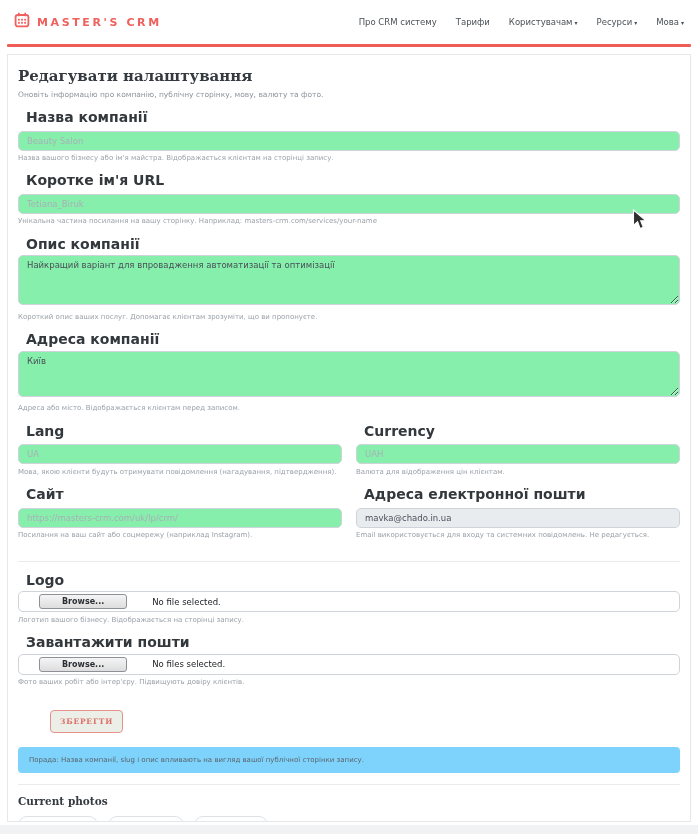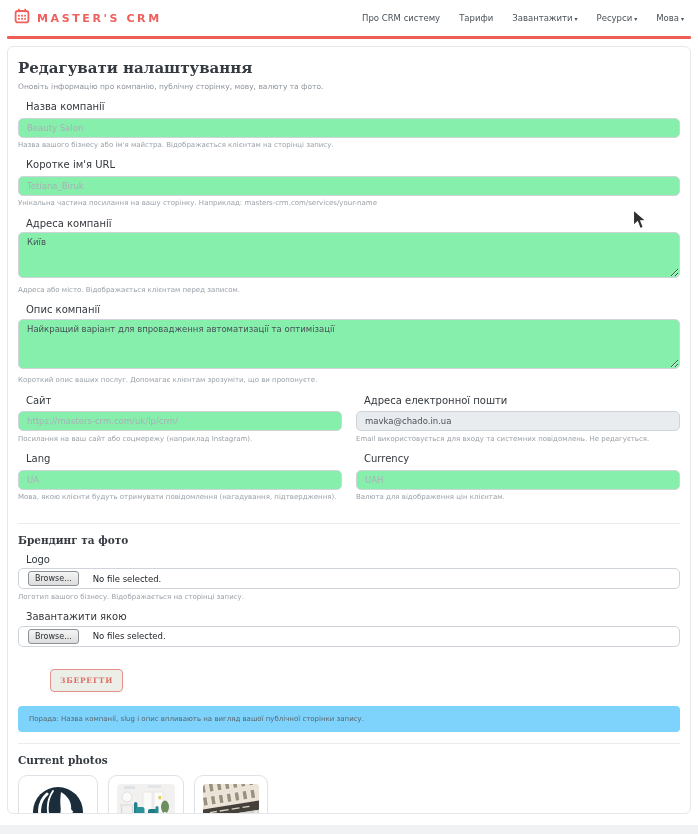--- a/index.html
+++ b/index.html
@@ -2,58 +2,58 @@
 <html><head>
 <meta charset="utf-8">
 <style>
   * { box-sizing: border-box; margin: 0; padding: 0; }
   html,body { width:698px; height:834px; }
   body {
     font-family: "DejaVu Sans", "Liberation Sans", sans-serif;
     background:#ffffff; color:#343a40; position:relative; overflow:hidden;
   }
   
-  .header { height:36px; display:flex; align-items:center; justify-content:space-between; padding:0 14px; background:#fff; }
+  .header { height:44px; display:flex; align-items:center; justify-content:space-between; padding:0 14px; background:#fff; }
   .brand { display:flex; align-items:center; gap:7px; }
   .brand-text { color:#f0605c; font-weight:bold; font-size:11px; letter-spacing:2.6px; }
   .nav { display:flex; align-items:center; gap:19px;padding-left:34px; }
   .nav-item { font-size:8.5px; color:#4a5157; cursor:pointer; display:flex; align-items:center; gap:2px; }
   .caret { font-size:6px; color:#4a5157; }
   .red-rule { height:3px; background:#ef5d57; margin:0 7px; border-radius:1px; }
 
   
   .card-main {
-    margin:7px 7px 0; border:1px solid #e5e8eb; border-radius:6px;
+    margin:7px 7px 0; border:1px solid #e5e8eb; border-radius:0;
     padding:10px 10px 14px; height:768px; overflow:hidden; background:#fff; position:relative;
   }
   .page-title { font-family:"DejaVu Serif","Liberation Serif",serif; font-size:15px; font-weight:bold; color:#343a40; margin:2px 0 5px; }
   .page-sub { font-size:7.5px; color:#8e959c; margin-bottom:10px; }
 
   .group { margin-bottom:9px; }
-  .lbl { display:block; font-size:10px; font-weight:normal; color:#33383d; margin-bottom:3.5px;padding-left:8px; }
+  .lbl { display:block; font-size:14px; font-weight:bold; color:#33383d; margin-bottom:3.5px;padding-left:8px; }
   .inp, .ta {
     width:100%; border:1px solid #ced4da; border-radius:5px; font-size:8.5px;
     padding:4px 8px; color:#495057; background:#86efac; font-family:inherit; outline:none;
   }
   .inp { height:20px; }
   .inp::placeholder, .ta::placeholder { color:#a9b0b7; }
   .inp:disabled { background:#e9ecef; color:#495057; }
   .ta { resize:vertical; }
   .ta-desc { height:50px; }
   .ta-addr { height:46px; }
   .help { font-size:7px; color:#9aa1a8; margin-top:3.5px; line-height:1.35; }
   .row2 { display:grid; grid-template-columns:1fr 1fr; column-gap:14px; }
 
   .hr { border:0; border-top:1px solid #e9ecef; margin:11px 0 10px; }
   .section-h { font-family:"DejaVu Serif","Liberation Serif",serif; font-size:10.5px; font-weight:bold; color:#343a40; margin-bottom:8px; }
 
   .file-box { display:flex; align-items:center; height:21px; border:1px solid #ced4da; border-radius:5px; background:#fff; overflow:hidden; }
   .browse-btn {
-    margin:9px; padding:2px 6px; font-size:8px; color:#2b2f33;
-    background:linear-gradient(#f5f5f5,#dddddd); border:1px solid #8d9196; border-radius:3px; cursor:pointer; white-space:nowrap;
+    margin:20px; padding:2px 22px; font-size:8px; color:#2b2f33;
+    background:linear-gradient(#f5f5f5,#dddddd); border:1px solid #8d9196; border-radius:3px; cursor:pointer; white-space:nowrap;font-weight:bold;
   }
   .file-status { font-size:8.5px; color:#212529; margin-left:5px; }
 
   .save-btn {
     margin-top:13px; display:inline-block; padding:6px 9px; cursor:pointer;
     background:#ebefe7; border:1px solid #e5938a; border-radius:4px;
     color:#dd6f66; font-family:"DejaVu Serif","Liberation Serif",serif;
     font-weight:bold; font-size:7.5px; letter-spacing:0.8px;margin-left:32px;
   }
   .tip-box { margin-top:14px; background:#7dd3fc; border-radius:4px; padding:9px 11px; font-size:7px; color:#5c646b; }
@@ -89,21 +89,21 @@
     <span class="brand-text">MASTER'S CRM</span>
   </div>
   <div class="nav">
     <span class="nav-item">
         <span>Про CRM систему</span>
       </span>
     <span class="nav-item">
         <span>Тарифи</span>
       </span>
     <span class="nav-item">
-        <span>Завантажити</span>
+        <span>Користувачам</span>
         <span class="caret">▾</span>
       </span>
     <span class="nav-item">
         <span>Ресурси</span>
         <span class="caret">▾</span>
       </span>
     <span class="nav-item">
         <span>Мова</span>
         <span class="caret">▾</span>
       </span>
@@ -121,75 +121,75 @@
     <div class="help">Назва вашого бізнесу або ім'я майстра. Відображається клієнтам на сторінці запису.</div>
   </div>
 
   <div class="group">
     <label class="lbl">Коротке ім'я URL</label>
     <input class="inp" type="text" placeholder="Tetiana_Biruk" style="">
     <div class="help">Унікальна частина посилання на вашу сторінку. Наприклад: masters-crm.com/services/your-name</div>
   </div>
 
   <div class="group">
+    <label class="lbl">Опис компанії</label>
+    <textarea class="ta ta-desc" style="">Найкращий варіант для впровадження автоматизації та оптимізації</textarea>
+    <div class="help">Короткий опис ваших послуг. Допомагає клієнтам зрозуміти, що ви пропонуєте.</div>
+  </div>
+
+  <div class="group">
     <label class="lbl">Адреса компанії</label>
     <textarea class="ta ta-addr" style="">Київ</textarea>
     <div class="help">Адреса або місто. Відображається клієнтам перед записом.</div>
   </div>
 
-  <div class="group">
-    <label class="lbl">Опис компанії</label>
-    <textarea class="ta ta-desc" style="">Найкращий варіант для впровадження автоматизації та оптимізації</textarea>
-    <div class="help">Короткий опис ваших послуг. Допомагає клієнтам зрозуміти, що ви пропонуєте.</div>
+  <div class="row2">
+    <div class="group">
+      <label class="lbl">Lang</label>
+      <input class="inp" type="text" placeholder="UA" style="">
+      <div class="help">Мова, якою клієнти будуть отримувати повідомлення (нагадування, підтвердження).</div>
+    </div>
+    <div class="group">
+      <label class="lbl">Currency</label>
+      <input class="inp" type="text" placeholder="UAH" style="">
+      <div class="help">Валюта для відображення цін клієнтам.</div>
+    </div>
   </div>
 
   <div class="row2">
     <div class="group">
       <label class="lbl">Сайт</label>
       <input class="inp" type="text" placeholder="https://masters-crm.com/uk/lp/crm/" style="">
       <div class="help">Посилання на ваш сайт або соцмережу (наприклад Instagram).</div>
     </div>
     <div class="group">
       <label class="lbl">Адреса електронної пошти</label>
       <input class="inp" type="text" disabled="" value="mavka@chado.in.ua" style="">
       <div class="help">Email використовується для входу та системних повідомлень. Не редагується.</div>
     </div>
   </div>
 
-  <div class="row2">
-    <div class="group">
-      <label class="lbl">Lang</label>
-      <input class="inp" type="text" placeholder="UA" style="">
-      <div class="help">Мова, якою клієнти будуть отримувати повідомлення (нагадування, підтвердження).</div>
-    </div>
-    <div class="group">
-      <label class="lbl">Currency</label>
-      <input class="inp" type="text" placeholder="UAH" style="">
-      <div class="help">Валюта для відображення цін клієнтам.</div>
-    </div>
-  </div>
-
   <hr class="hr">
-  <div class="section-h">Брендинг та фото</div>
 
   <div class="group">
     <label class="lbl">Logo</label>
     <div class="file-box">
       <span class="browse-btn">Browse...</span>
       <span class="file-status">No file selected.</span>
     </div>
     <div class="help">Логотип вашого бізнесу. Відображається на сторінці запису.</div>
   </div>
 
   <div class="group">
-    <label class="lbl">Завантажити якою</label>
+    <label class="lbl">Завантажити пошти</label>
     <div class="file-box">
       <span class="browse-btn">Browse...</span>
       <span class="file-status">No files selected.</span>
     </div>
+    <div class="help">Фото ваших робіт або інтер'єру. Підвищують довіру клієнтів.</div>
   </div>
 
   <div class="save-btn">ЗБЕРЕГТИ</div>
 
   <div class="tip-box">Порада: Назва компанії, slug і опис впливають на вигляд вашої публічної сторінки запису.</div>
 
   <hr class="hr">
   <div class="section-h">Current photos</div>
 
   <div class="photos-row">

